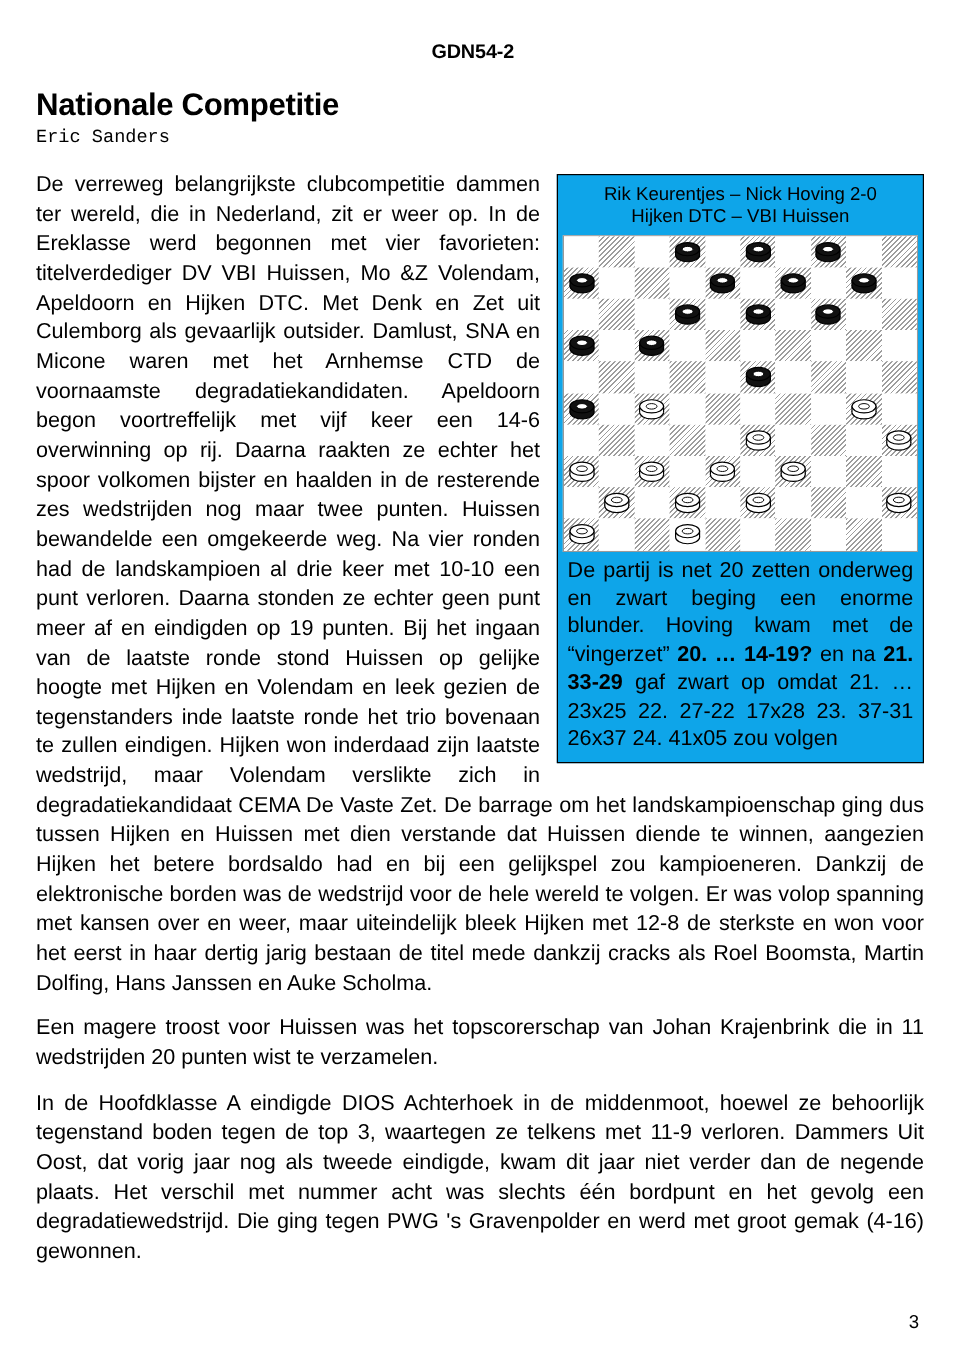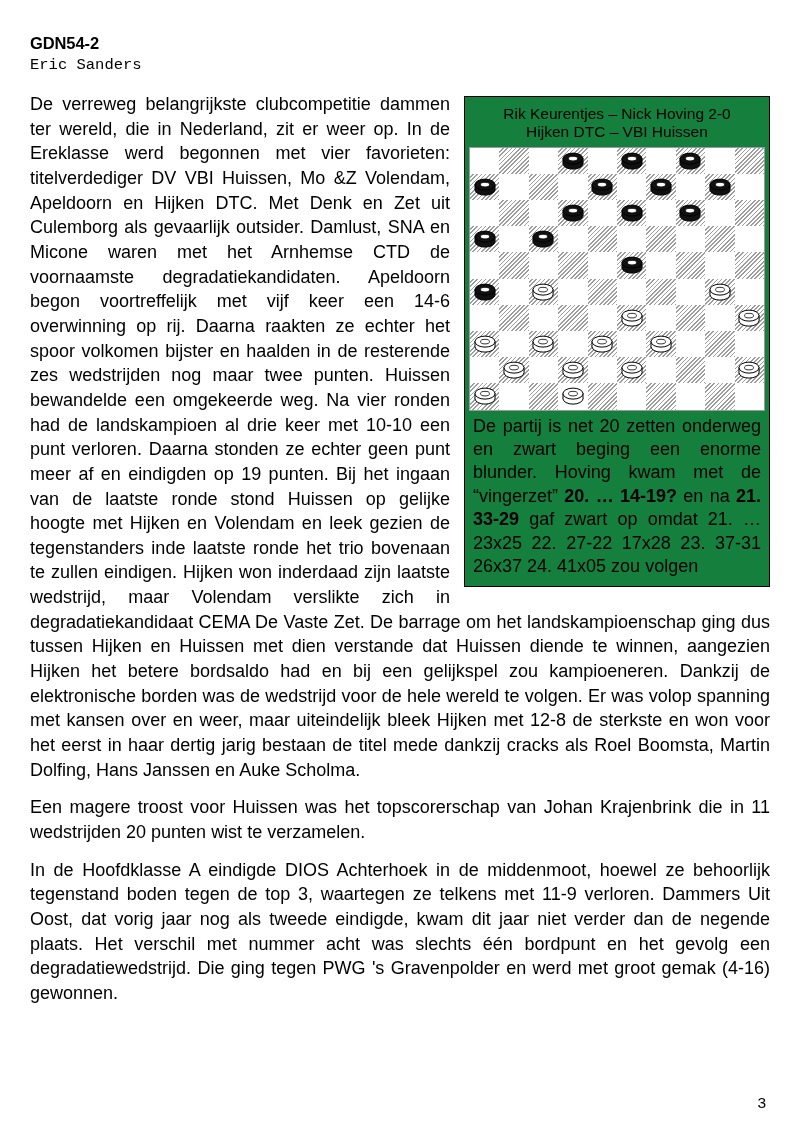--- a/index.html
+++ b/index.html
@@ -12,21 +12,21 @@
     position: relative;
     overflow: hidden;
   }
   .page {
     position: absolute;
     left: 0; top: 0;
     width: 800px; height: 1134px;
     padding: 30px 30px 0 30px;
   }
   .header-code {
-    text-align: left;
+    text-align: center;
     font-size: 16.5px;
     font-weight: bold;
     letter-spacing: -0.1px;
     margin: 4px 12px 0 0;
     height: 22px;
   }
   h1.title {
     font-size: 26px;
     font-weight: bold;
     margin: 16px 0 2px 0;
@@ -36,21 +36,21 @@
     font-size: 15.5px;
     margin: 0 0 18px 0;
     font-family: Liberation Mono, monospace;
   }
   
   .diagram {
     float: right;
     width: 306px;
     margin: 4px 0 6px 14px;
     border: 1px solid #000;
-    background: #15803d;
+    background: #0ea5e9;
     padding: 4px 4px 6px 4px;
   }
   .diagram-title {
     text-align: center;
     font-size: 15.5px;
     line-height: 1.18;
     padding: 4px 2px 5px 2px;
     color: #000;
   }
   .board-wrap {
@@ -105,20 +105,21 @@
     font-size: 15.5px;
   }
 </style>
 </head>
 <body>
 
 <div class="page">
 
   <div class="header-code">GDN54-2</div>
 
+  <h1 class="title">Nationale Competitie</h1>
   <div class="byline">Eric Sanders</div>
 
   <div class="diagram">
     <div class="diagram-title">
       <div>Rik Keurentjes – Nick Hoving 2-0</div>
       <div>Hijken DTC – VBI Huissen</div>
     </div>
     <div class="board-wrap">
       <div class="board" id="board">
           <div class="sq light"></div>

